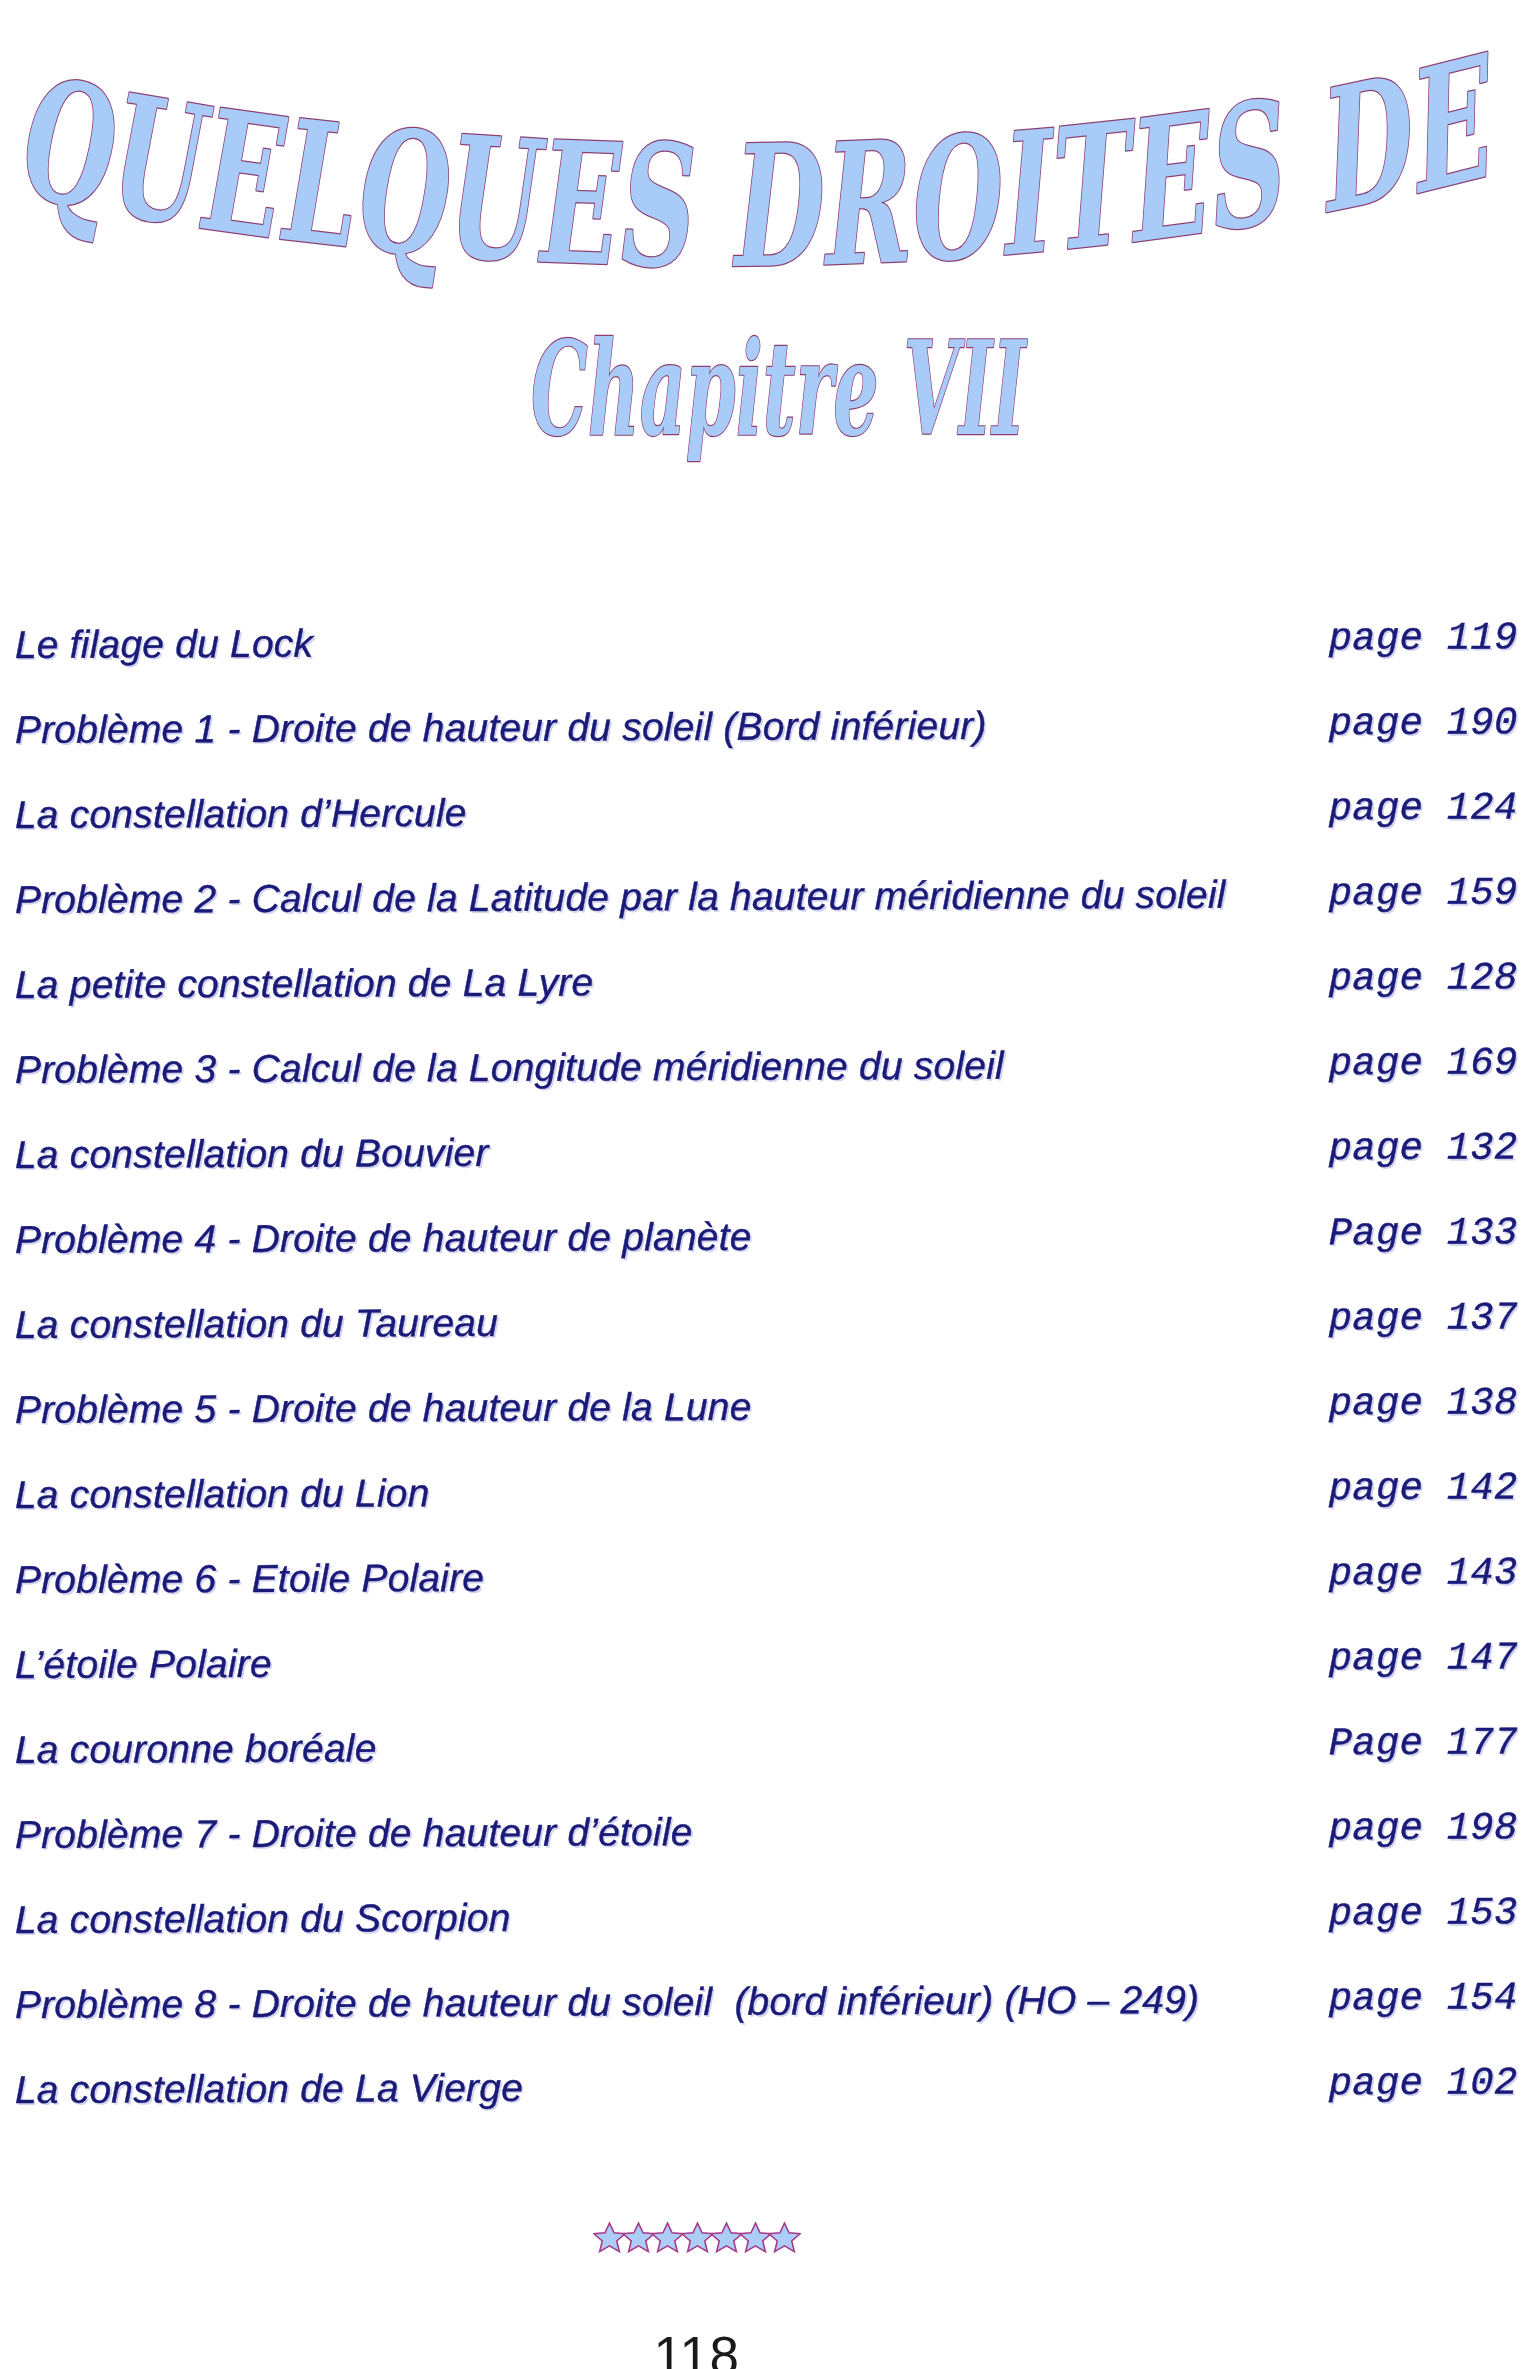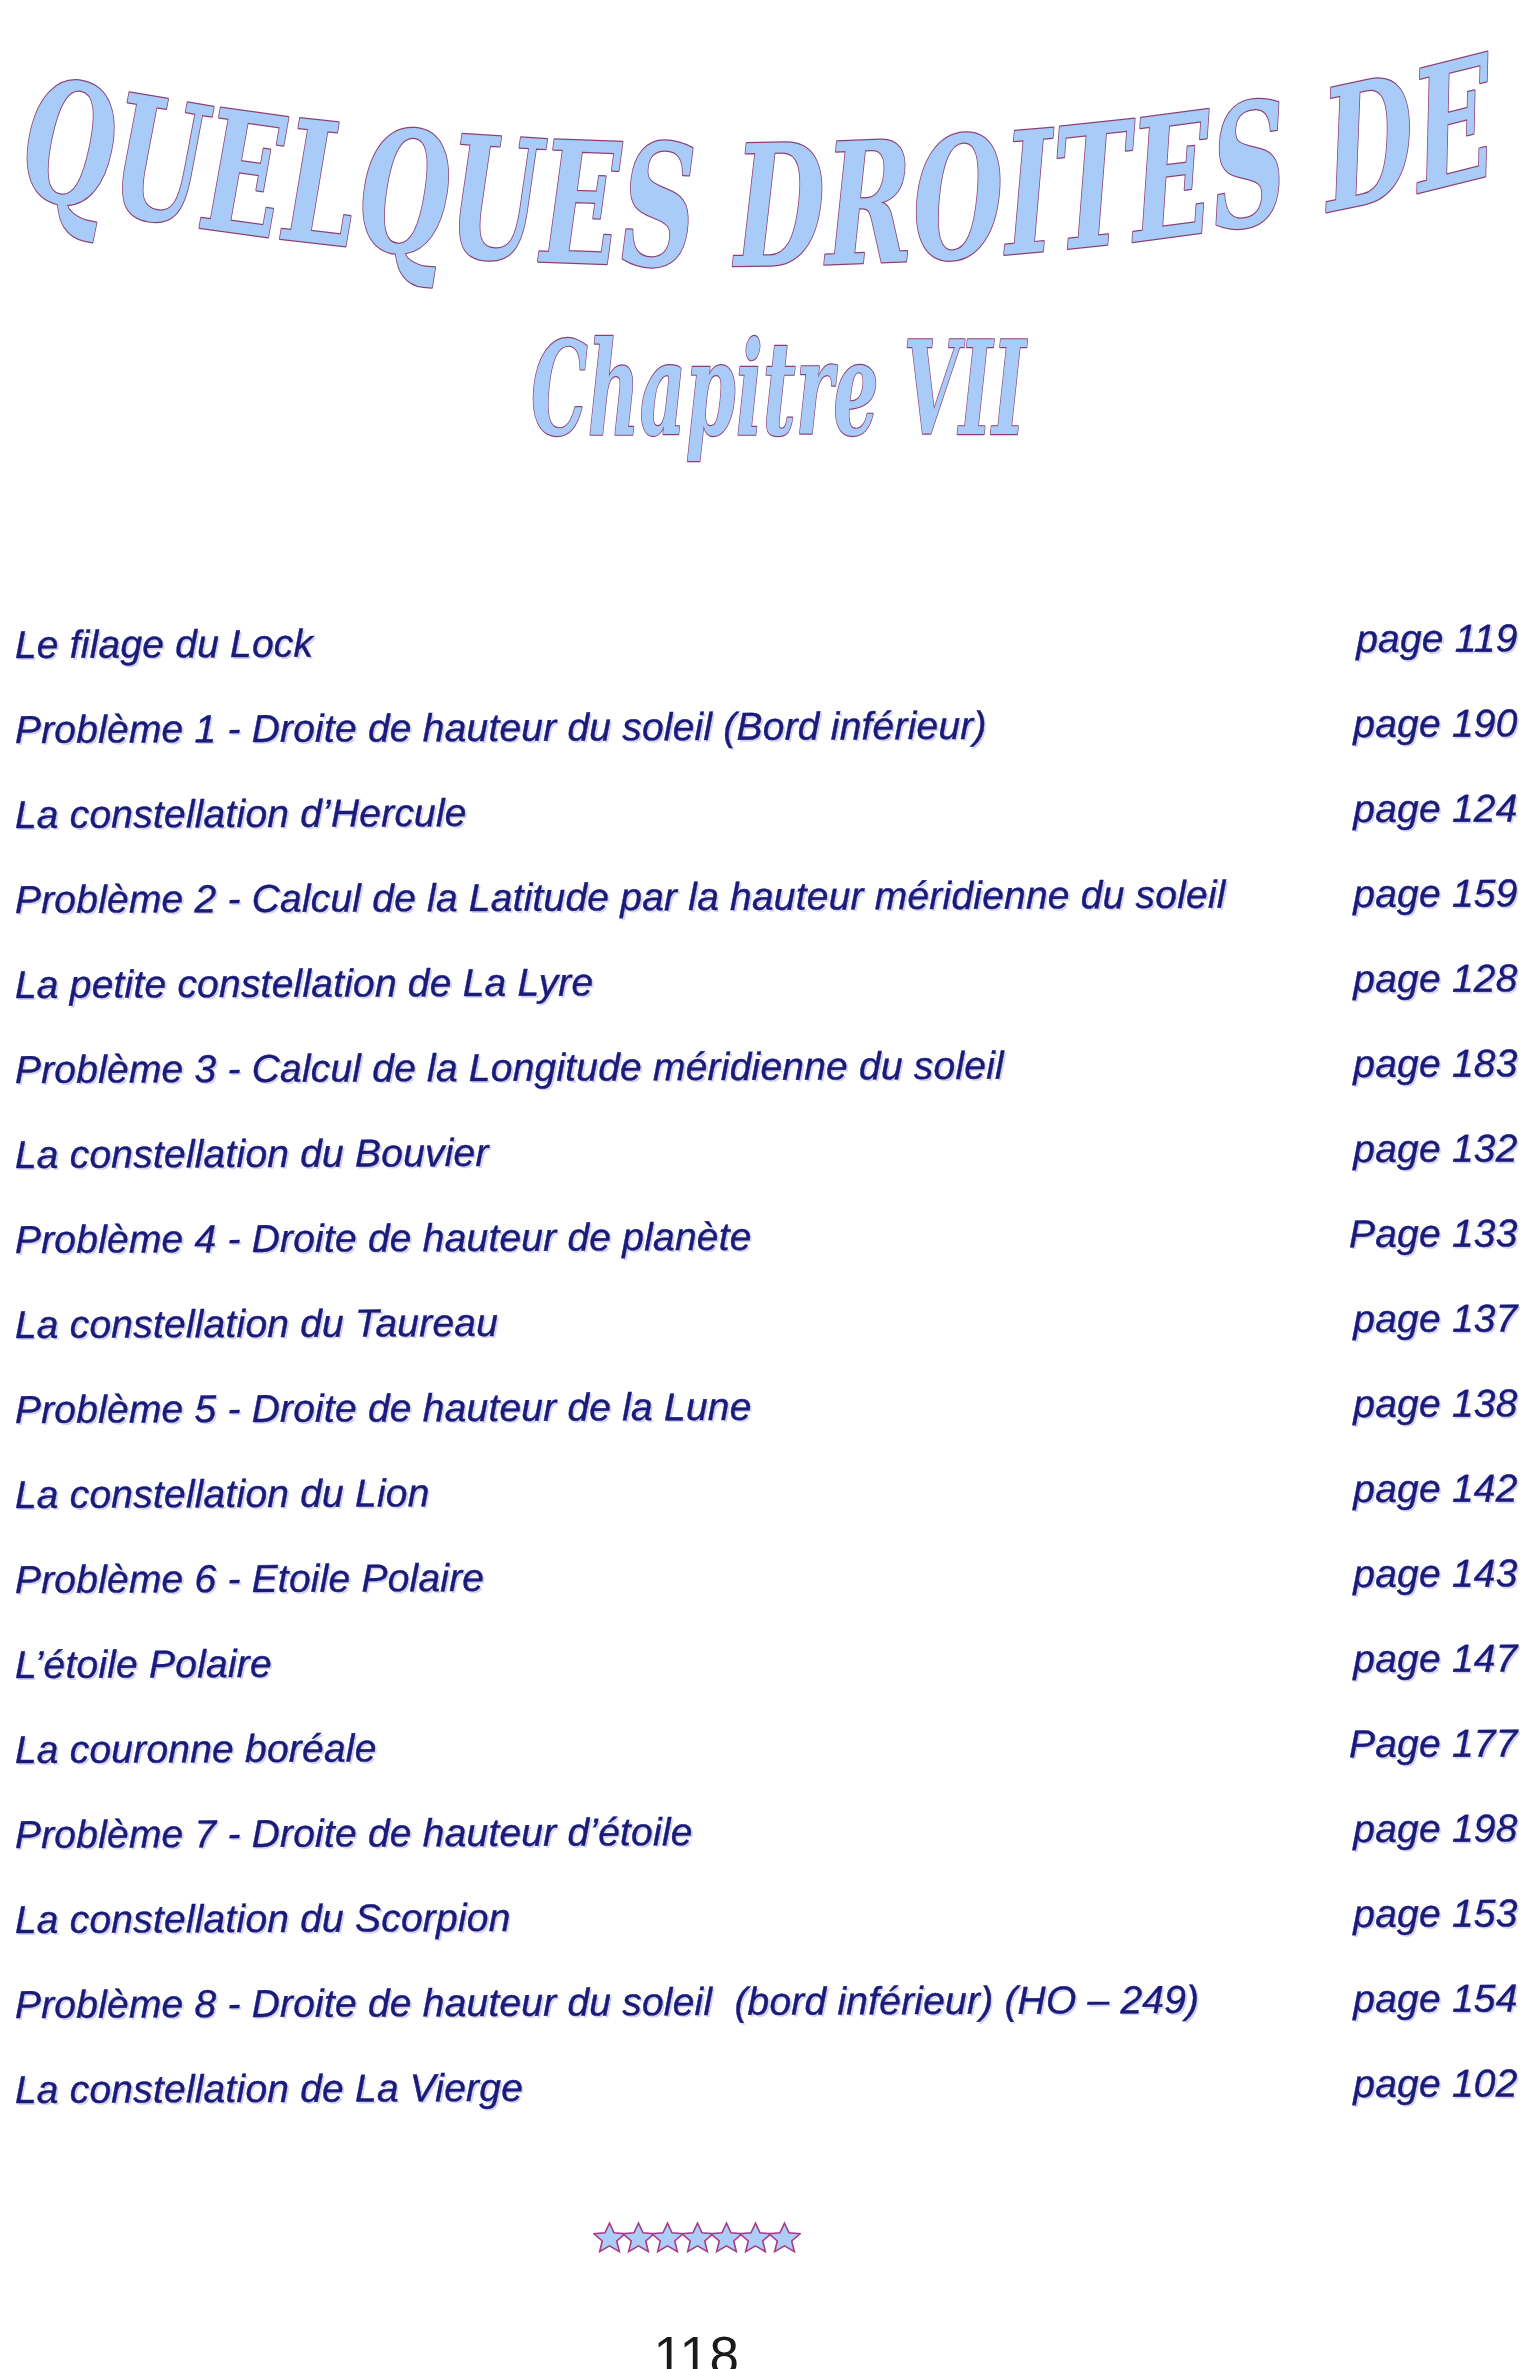--- a/index.html
+++ b/index.html
@@ -68,20 +68,21 @@
     font-style: italic;
     font-size: 39px;
     line-height: 1.1;
     white-space: pre;
     letter-spacing: 0.2px;
     text-shadow: 1.9px 1.9px 0 rgba(140,140,215,0.38);
     -webkit-text-stroke: 0.4px currentColor;
   }
   .toc-page {
     margin-left: 19px;
+    font-family: Liberation Mono, monospace;
   }
 
   
   .star-row {
     position: absolute;
     top: 2220px;
     left: 593px;
     display: flex;
   }
   .star {
@@ -141,21 +142,21 @@
       <div class="toc-row">
         <span class="toc-label">Problème 2 - Calcul de la Latitude par la hauteur méridienne du soleil</span>
         <span class="toc-page">page 159</span>
       </div>
       <div class="toc-row">
         <span class="toc-label">La petite constellation de La Lyre</span>
         <span class="toc-page">page 128</span>
       </div>
       <div class="toc-row">
         <span class="toc-label">Problème 3 - Calcul de la Longitude méridienne du soleil</span>
-        <span class="toc-page">page 183</span>
+        <span class="toc-page">page 169</span>
       </div>
       <div class="toc-row">
         <span class="toc-label">La constellation du Bouvier</span>
         <span class="toc-page">page 132</span>
       </div>
       <div class="toc-row">
         <span class="toc-label">Problème 4 - Droite de hauteur de planète</span>
         <span class="toc-page">Page 133</span>
       </div>
       <div class="toc-row">

